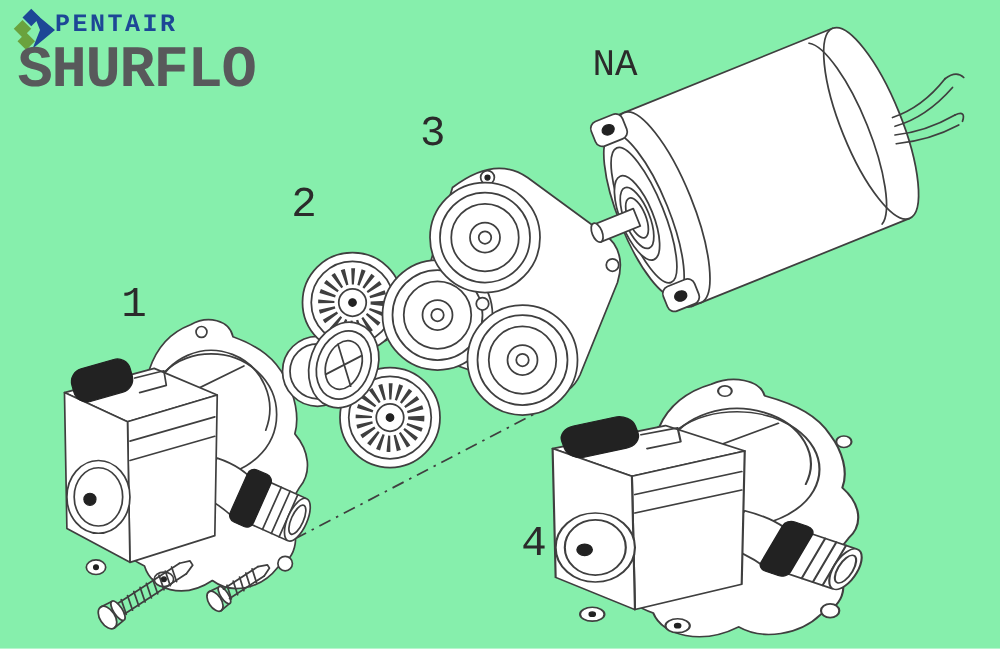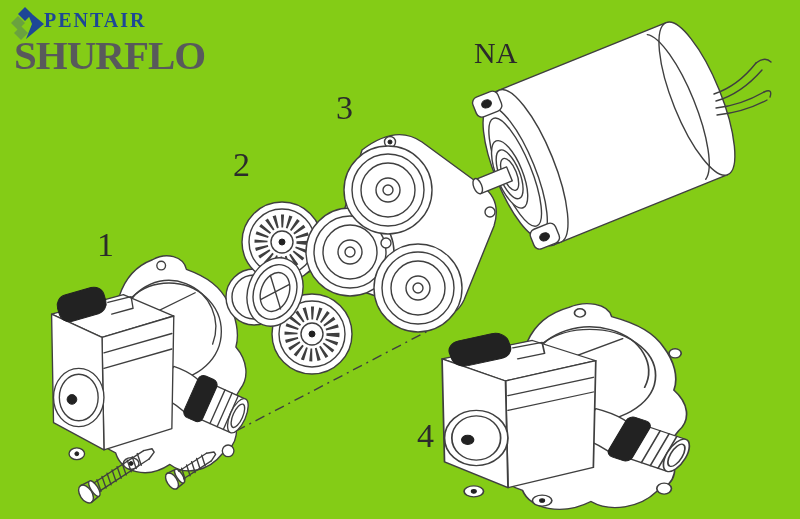--- a/index.html
+++ b/index.html
@@ -1,23 +1,23 @@
 <!DOCTYPE html>
 <html><head>
 <meta charset="utf-8">
 <style>
   html,body{margin:0;padding:0;background:#fff;}
-  .stage{position:relative;width:800px;height:519px;background:#84cc16;overflow:hidden;
-         font-family:Liberation Serif, serif;}
+  .stage{position:relative;width:800px;height:519px;background:#86efac;overflow:hidden;
+         font-family:Liberation Mono, monospace;}
   
   .logo{position:absolute;left:0;top:0;width:260px;height:95px;}
   .logo-mark{position:absolute;left:10px;top:6px;width:34px;height:36px;}
   .pentair-word{position:absolute;left:44px;top:9px;font-size:20px;font-weight:bold;
                 letter-spacing:2px;color:#1d4796;}
-  .shurflo-word{position:absolute;left:14px;top:31px;font-size:41px;font-weight:bold;
+  .shurflo-word{position:absolute;left:14px;top:31px;font-size:47px;font-weight:bold;
                 letter-spacing:-1px;color:#58595b;}
   
   .diagram{position:absolute;left:0;top:0;width:800px;height:519px;}
   .ln{fill:none;stroke:#3f3f3f;stroke-width:1.4;stroke-linecap:round;stroke-linejoin:round;}
   .wh{fill:#ffffff;stroke:#3f3f3f;stroke-width:1.4;stroke-linejoin:round;}
   .dk{fill:#222222;stroke:#222222;stroke-width:1;}
   .spokes{fill:none;stroke:#3f3f3f;stroke-width:13;stroke-dasharray:2.5 4;}
   .axis{fill:none;stroke:#3f3f3f;stroke-width:1.4;stroke-dasharray:10 5 2 5;}
   .part-label{position:absolute;color:#2b2b2b;font-size:34px;line-height:1;}
   .part-label.na{font-size:30px;}

